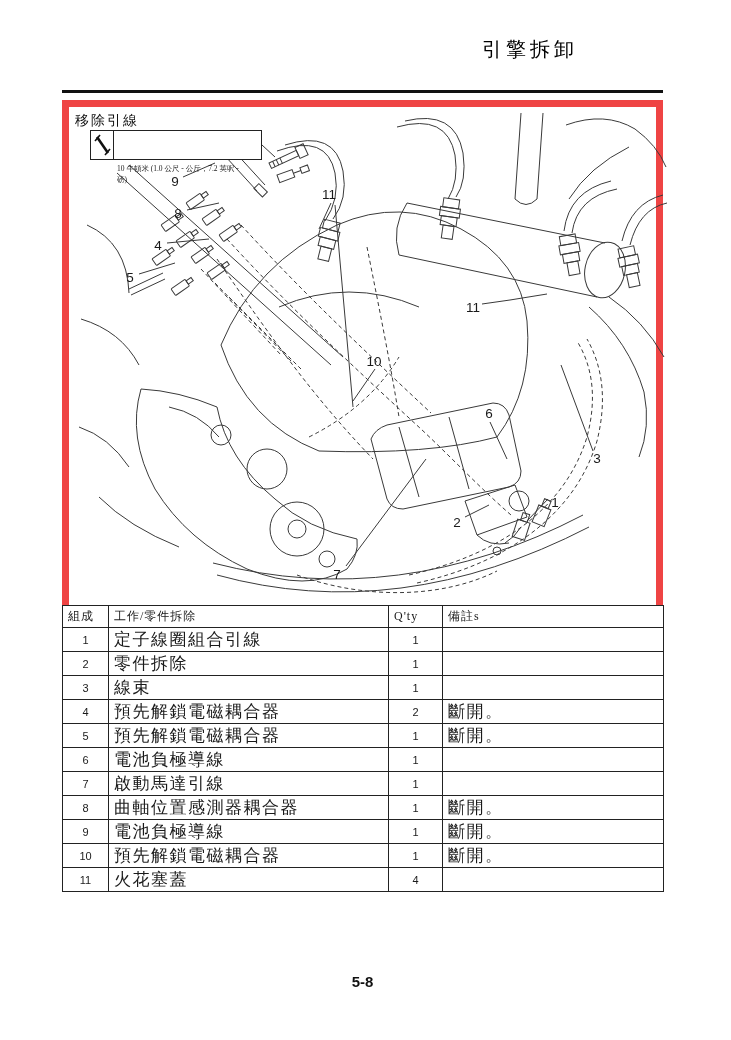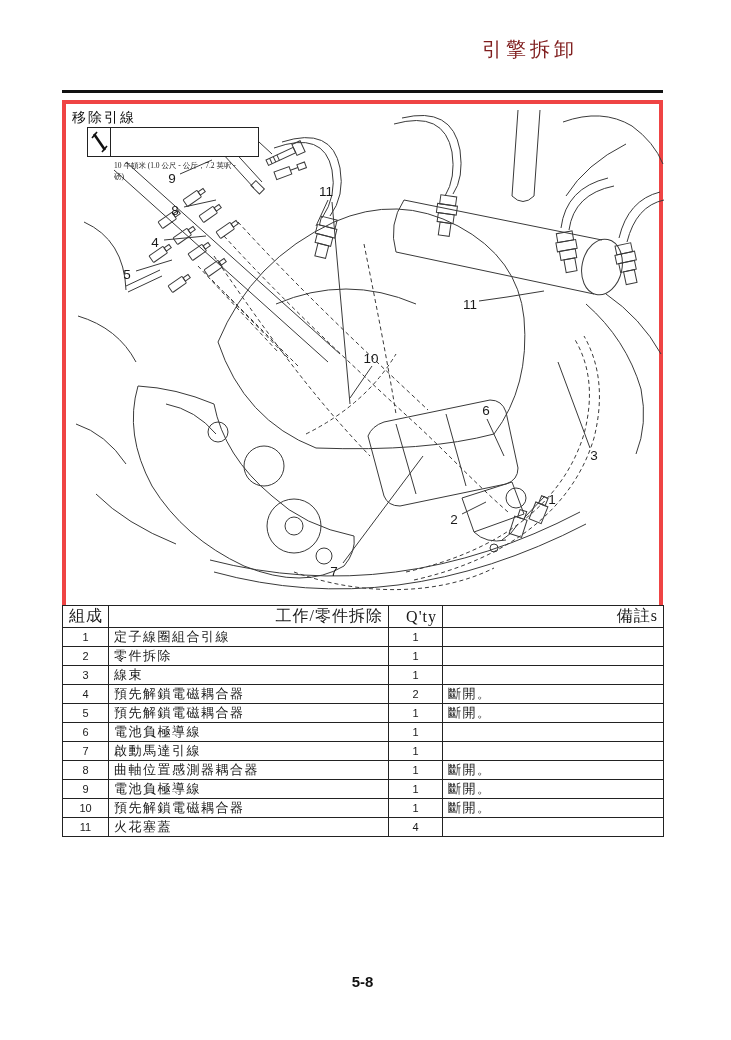--- a/index.html
+++ b/index.html
@@ -3,28 +3,28 @@
 <meta charset="utf-8">
 <style>
   * { margin:0; padding:0; box-sizing:border-box; }
   html,body { background:#ffffff; }
   .page {
     position:relative; width:731px; height:1040px; background:#fff;
     font-family:"Liberation Serif", serif; color:#1a1a1a; overflow:hidden;
   }
   .header-title {
     position:absolute; top:36px; left:482px;
-    font-size:20px; letter-spacing:4px; color:#7f1d1d;text-align:right;
+    font-size:20px; letter-spacing:4px; color:#000000;text-align:right;
   }
   .header-rule {
     position:absolute; top:90px; left:62px; width:601px; height:3px; background:#111;
   }
   .figure-box {
     position:absolute; top:100px; left:62px; width:601px; height:656px;
-    border:4px solid #ef4444; background:#fff;
+    border:7px solid #ef4444; background:#fff;
   }
   .section-title {
     position:absolute; top:5px; left:6px; font-size:14px; letter-spacing:2px; color:#111;
   }
   .torque-box {
     position:absolute; top:23px; left:21px; width:172px; height:30px;
     border:1px solid #222; display:flex; align-items:stretch; background:#fff; z-index:3;
   }
   .torque-icon-cell {
     width:23px; border-right:1px solid #222; display:flex; align-items:center; justify-content:center;
@@ -35,23 +35,23 @@
     font-family:"Liberation Sans", sans-serif; font-size:13.5px; fill:#1a1a1a;
   }
   table.parts-table {
     position:absolute; top:605px; left:62px; width:601px;
     border-collapse:collapse; table-layout:fixed; background:#fff;
   }
   .parts-table th, .parts-table td {
     border:1px solid #222; overflow:hidden; white-space:nowrap; padding:0 5px;
   }
   .parts-table th {
-    font-weight:normal; height:22px; font-size:16px; text-align:right; letter-spacing:1px;
-  }
-  .parts-table td { height:18px; font-size:13px; }
+    font-weight:normal; height:22px; font-size:12px; text-align:left; letter-spacing:1px;
+  }
+  .parts-table td { height:18px; font-size:17px; }
   .col-order  { width:46px; }
   .col-job    { width:280px; }
   .col-qty    { width:54px; }
   .col-rem    { width:221px; }
   td.cell-order, td.cell-qty {
     text-align:center; font-family:"Liberation Sans", sans-serif; font-size:11px;
   }
   td.cell-job, td.cell-rem { text-align:left; letter-spacing:1.5px; }
   tr.tall-row td { height:31px; vertical-align:top; padding-top:2px; }
   .page-number {

